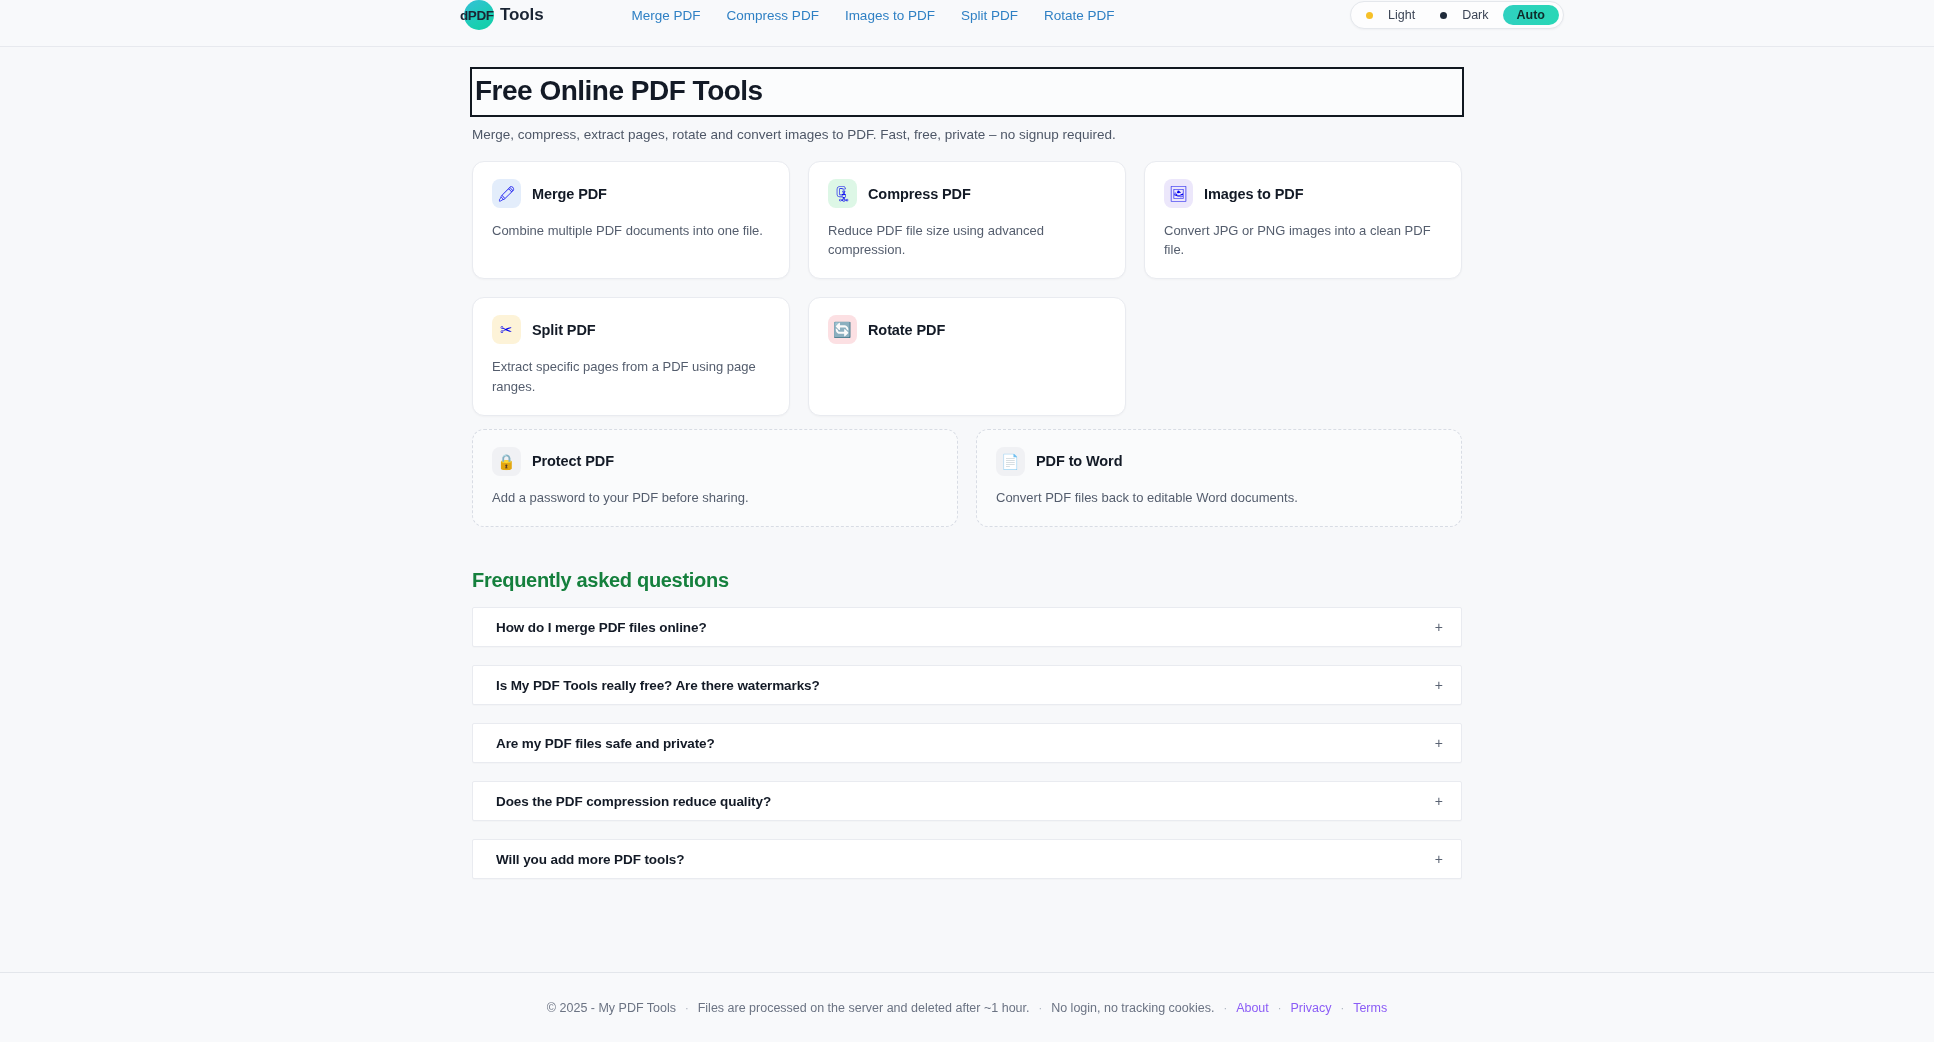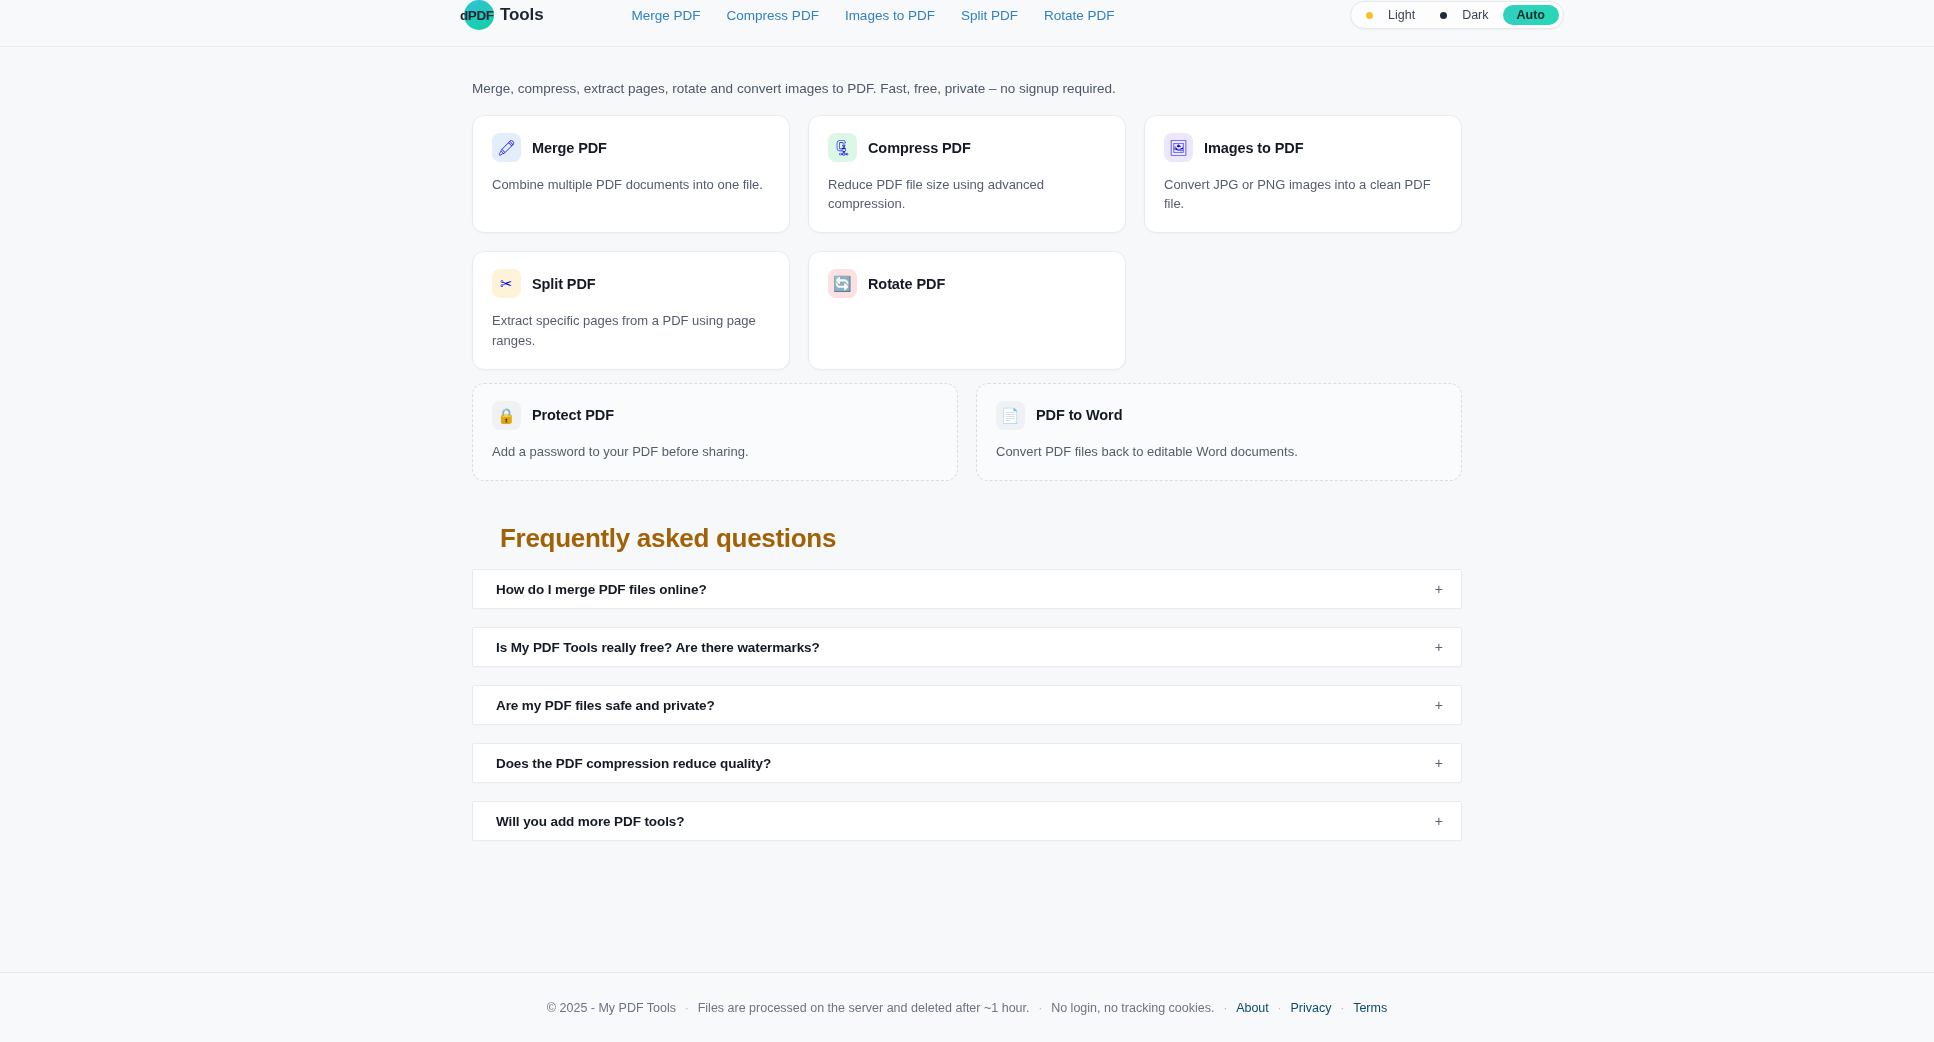--- a/index.html
+++ b/index.html
@@ -217,25 +217,24 @@
     border-radius: 12px;
     padding: 17px 19px 19px 19px;
     min-height: 78px;
   }
   .soon-card .tool-icon { background: #f0f1f4; }
   .soon-card .tool-desc { margin-top: 12px; }
 
   
   .faq-title {
     margin-top: 42px;
-    font-size: 26px;
+    font-size: 20px;
     font-weight: 700;
     letter-spacing: -0.3px;
-    color: #a16207;
-    margin-left: 28px;
+    color: #15803d;
   }
   .faq-list { margin-top: 15px; }
   .faq-item {
     background: #fff;
     border: 1px solid #e9ebf0;
     border-radius: 2px;
     height: 40px;
     margin-bottom: 18px;
     display: flex;
     align-items: center;
@@ -269,21 +268,21 @@
   .footer-inner {
     display: flex;
     align-items: center;
     gap: 9px;
     font-size: 12.5px;
     color: #6b7383;
     white-space: nowrap;
   }
   .footer-inner .sep { color: #aab1bd; font-size: 11px; }
   .footer-inner a {
-    color: #0c4a6e;
+    color: #8b5cf6;
     text-decoration: none;
   }
 </style>
 </head>
 <body>
 
 <header class="site-header">
   <div class="header-inner">
 
     <a class="brand" href="#">
@@ -315,20 +314,21 @@
         <span>Auto</span>
       </button>
     </div>
 
   </div>
 </header>
 
 <main class="page">
   <div class="container">
 
+    <h1 class="hero-title">Free Online PDF Tools</h1>
     <p class="hero-sub">Merge, compress, extract pages, rotate and convert images to PDF. Fast, free, private – no signup required.</p>
 
     <section class="tool-grid">
 
       <a class="tool-card" href="#">
         <div class="tool-head">
           <span class="tool-icon" style="background:#e3edfb">🖍</span>
           <span class="tool-name">Merge PDF</span>
         </div>
         <div class="tool-desc">Combine multiple PDF documents into one file.</div>

